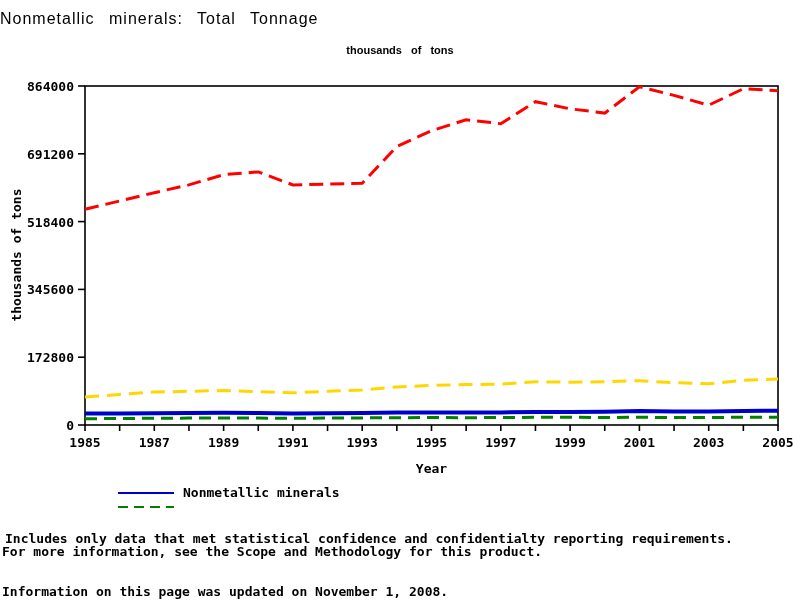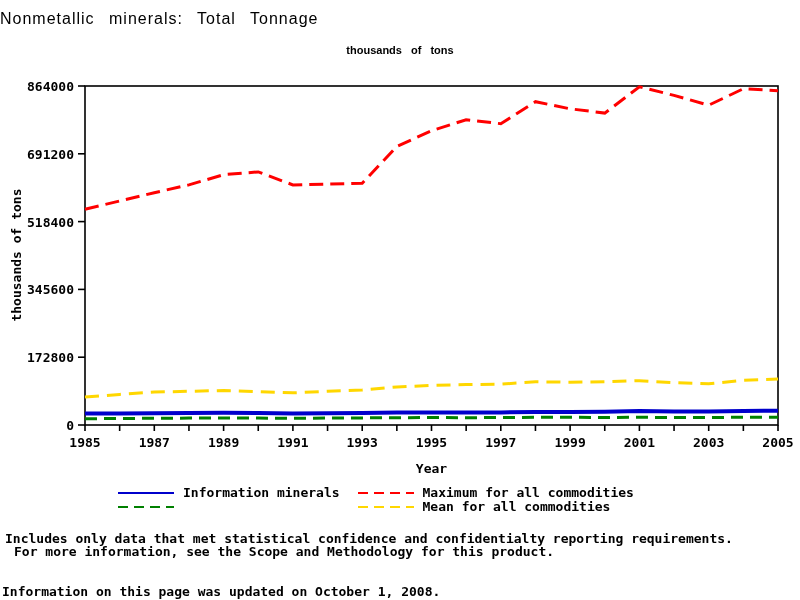--- a/index.html
+++ b/index.html
@@ -15,21 +15,21 @@
                white-space:nowrap;font-size:13px;}
   .xaxis-title{top:461px;left:0;width:863px;text-align:center;font-size:13px;}
   svg text.tick-label{font-family:"DejaVu Sans Mono","Liberation Mono",monospace;
                       font-weight:bold;font-size:13px;fill:#000;}
   .legend{top:486px;left:118px;display:flex;gap:18px;}
   .legend-col{display:flex;flex-direction:column;gap:1px;}
   .legend-item{display:flex;align-items:center;height:13px;white-space:nowrap;}
   .legend-swatch{width:56px;height:3px;margin-right:9px;flex:0 0 56px;}
   .legend-label{font-size:13px;}
   .note1{top:531px;left:5px;font-size:13px;white-space:nowrap;}
-  .note2{top:544px;left:14px;font-size:13px;white-space:nowrap;}
+  .note2{top:544px;left:2px;font-size:13px;white-space:nowrap;}
   .note3{top:584px;left:2px;font-size:13px;white-space:nowrap;}
 </style>
 </head>
 <body>
 
 <div class="abs title">Nonmetallic minerals: Total Tonnage</div>
 <div class="abs subtitle">thousands of tons</div>
 
 <svg class="abs" style="top:0;left:0" width="800" height="600" viewBox="0 0 800 600">
     <rect x="85" y="86" width="693" height="339" fill="none" stroke="#000" stroke-width="1.6"></rect>
@@ -83,33 +83,23 @@
     <polyline points="85.0,413.6 119.7,413.4 154.3,413.2 188.9,413.0 223.6,412.8 258.3,413.0 292.9,413.4 327.6,413.2 362.2,413.0 396.9,412.6 431.5,412.4 466.1,412.6 500.8,412.4 535.5,412.1 570.1,411.9 604.8,411.7 639.4,411.1 674.0,411.5 708.7,411.5 743.4,410.9 778.0,410.7" fill="none" stroke="#0000cc" stroke-width="4"></polyline>
   </svg>
 
 <div class="abs yaxis-title mono">thousands of tons</div>
 <div class="abs xaxis-title mono">Year</div>
 
 <div class="abs legend">
   <div class="legend-col">
     <div class="legend-item">
       <div class="legend-swatch" style="height: 2px; background: rgb(0, 0, 204);"></div>
-      <span class="legend-label mono">Information minerals</span>
+      <span class="legend-label mono">Nonmetallic minerals</span>
     </div>
     <div class="legend-item">
       <div class="legend-swatch" style="height: 2px; background: repeating-linear-gradient(90deg, rgb(0, 128, 0) 0px, rgb(0, 128, 0) 10px, transparent 10px, transparent 16px);"></div>
-    </div>
-  </div>
-  <div class="legend-col">
-    <div class="legend-item">
-      <div class="legend-swatch" style="height: 2px; background: repeating-linear-gradient(90deg, rgb(255, 0, 0) 0px, rgb(255, 0, 0) 10px, transparent 10px, transparent 16px);"></div>
-      <span class="legend-label mono">Maximum for all commodities</span>
-    </div>
-    <div class="legend-item">
-      <div class="legend-swatch" style="height: 2px; background: repeating-linear-gradient(90deg, rgb(255, 215, 0) 0px, rgb(255, 215, 0) 10px, transparent 10px, transparent 16px);"></div>
-      <span class="legend-label mono">Mean for all commodities</span>
     </div>
   </div>
 </div>
 
 <div class="abs note1 mono">Includes only data that met statistical confidence and confidentialty reporting requirements.</div>
 <div class="abs note2 mono">For more information, see the Scope and Methodology for this product.</div>
-<div class="abs note3 mono">Information on this page was updated on October 1, 2008.</div>
+<div class="abs note3 mono">Information on this page was updated on November 1, 2008.</div>
 
 </body></html>

